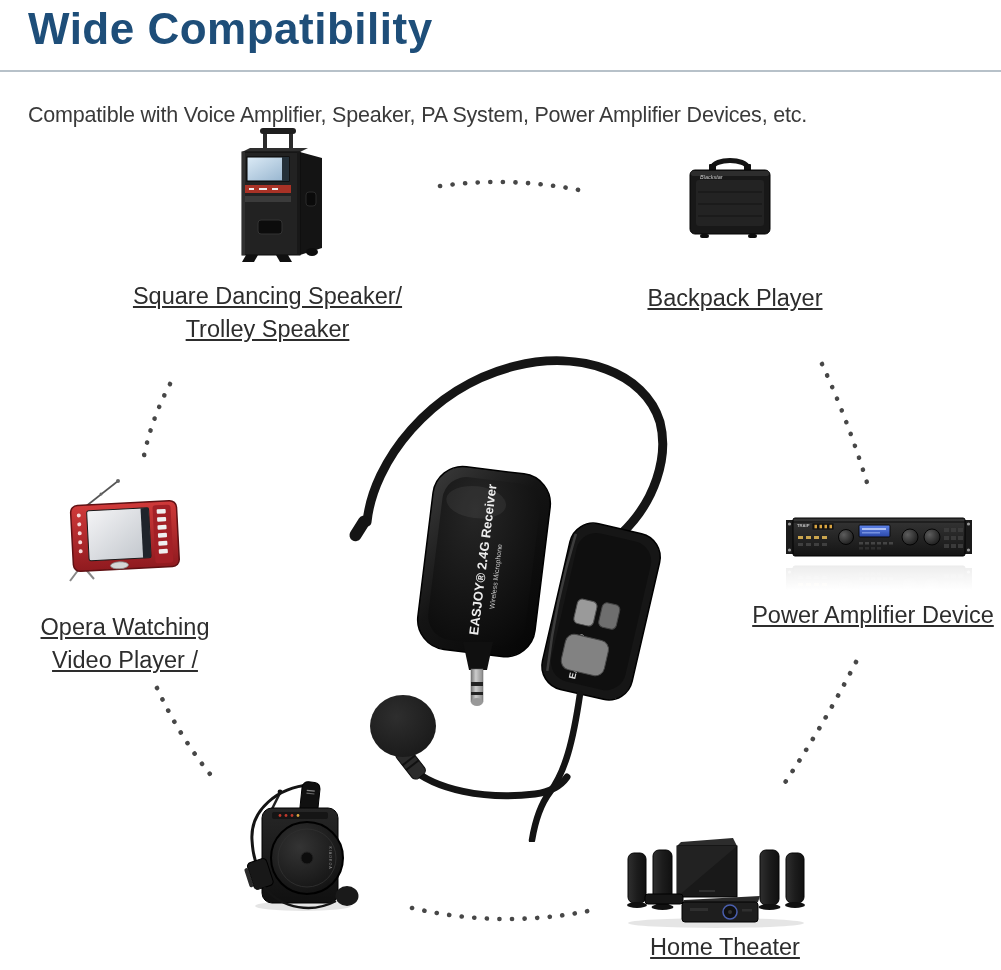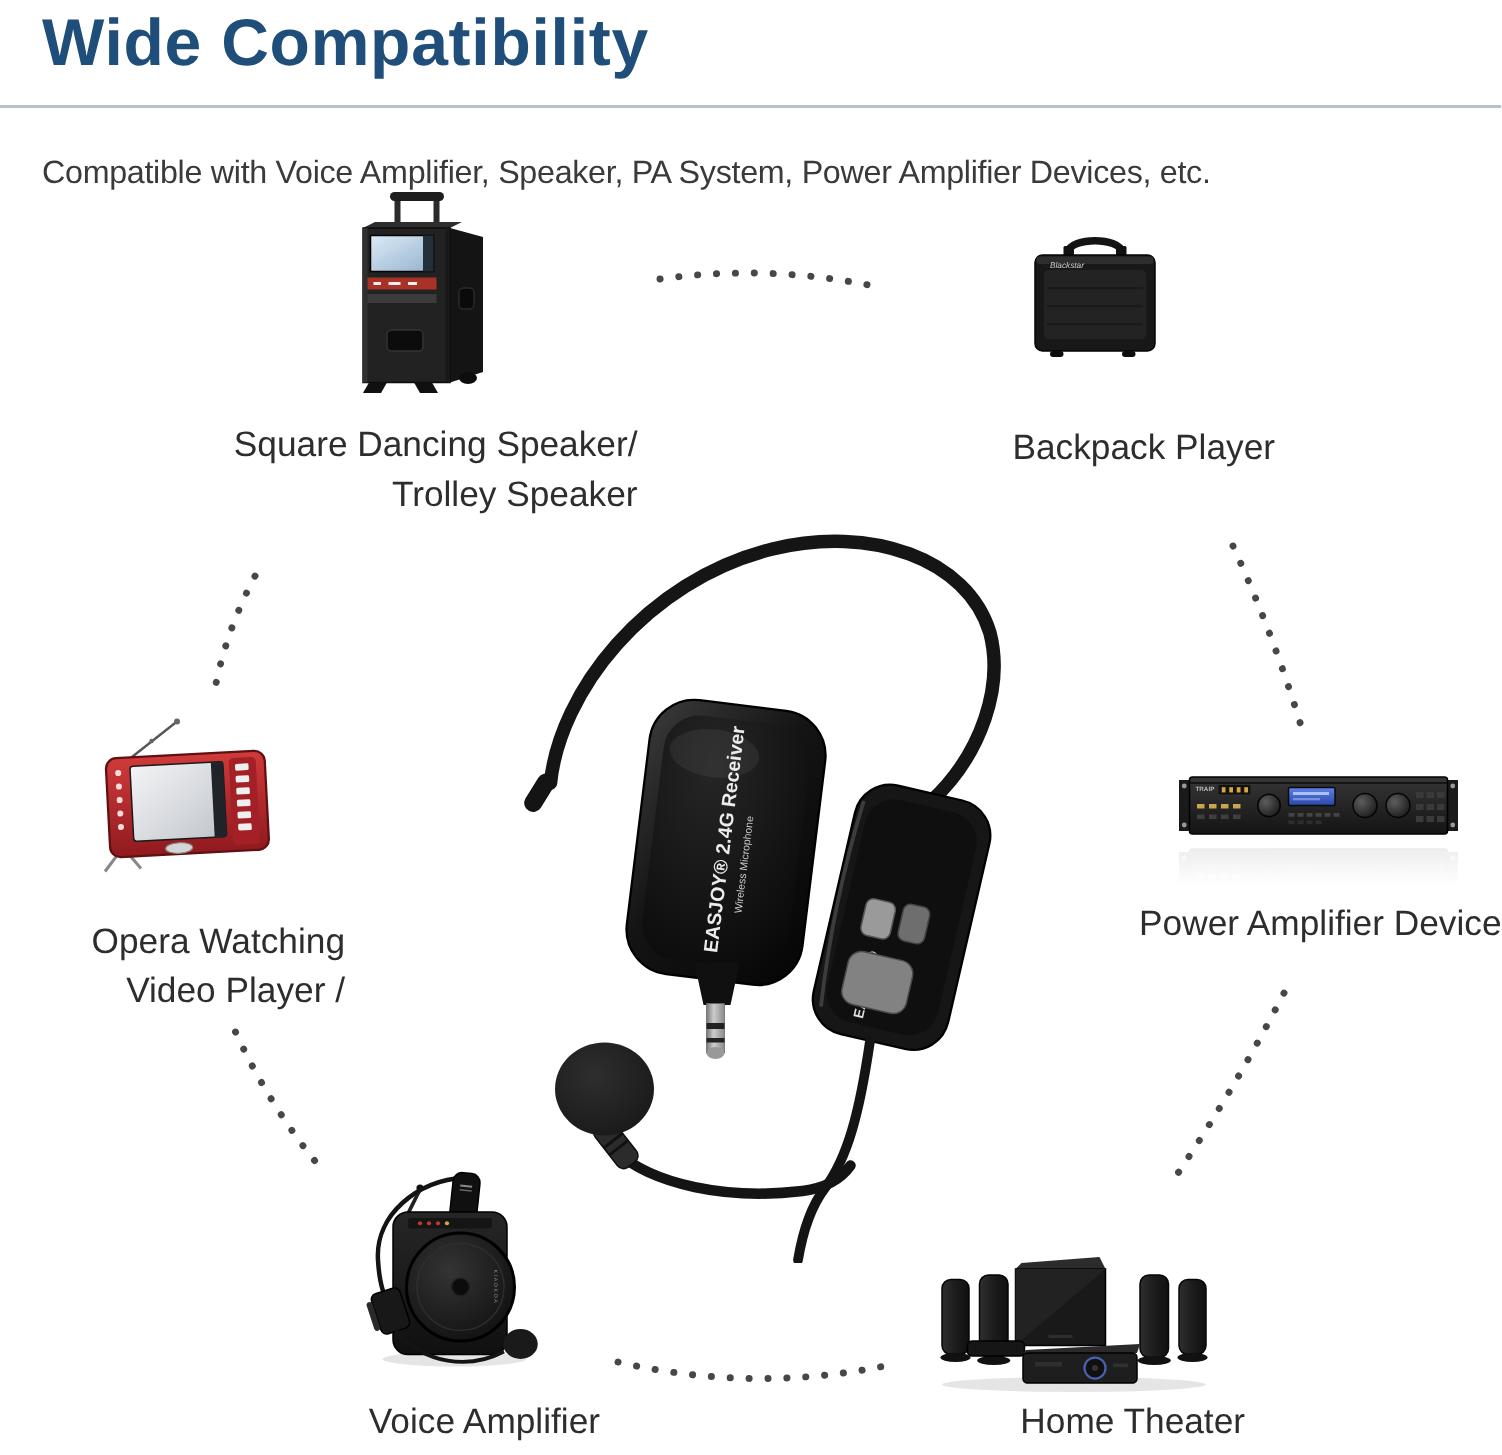--- a/index.html
+++ b/index.html
@@ -24,23 +24,24 @@
     background: #b7c1c9;
   }
   .subtitle {
     left: 28px; top: 84px; width: 960px;
     font-size: 21.5px; letter-spacing: -0.2px;
     color: #3a3a3a;
     margin-top: 19px;
   }
 
   .label {
-    text-align: right;
+    text-align: center;
     font-size: 23.5px; line-height: 33px;
     color: #2d2d2d;
+    text-decoration: underline;
   }
 
   svg { display: block; }
   .arc-layer { left:0; top:0; pointer-events: none; }
 </style>
 </head>
 <body>
 
 <div class="canvas">
 
@@ -268,21 +269,20 @@
       <circle cx="79" cy="93" r="6" fill="#0c0c0c" stroke="#222222"></circle>
       <text x="101" y="93" transform="rotate(90 101 93)" font-size="3.6" fill="#8a8a8a" letter-spacing="1" text-anchor="middle">KIAOKOA</text>
       <g transform="translate(32,108) rotate(-18)">
         <rect x="-10" y="-13" width="20" height="28" rx="4" fill="#181818" stroke="#000000"></rect>
         <rect x="-14" y="-9" width="4" height="20" rx="2" fill="#2a2a2a"></rect>
       </g>
       <path d="M 36 122 C 55 145 85 148 108 136" fill="none" stroke="#141414" stroke-width="2.5"></path>
       <ellipse cx="119" cy="131" rx="11.5" ry="10" fill="#1a1a1a"></ellipse>
     </svg>
   </div>
-  <div class="abs label" style="left:200px; top:931px; width:200px;">Voice Amplifier</div>
 
   <div class="abs" style="left:610px; top:830px;">
     <svg width="212" height="100" viewBox="0 0 212 100">
       <defs>
         <linearGradient id="twGrad" x1="0" y1="0" x2="1" y2="0">
           <stop offset="0" stop-color="#2f2f2f"></stop>
             <stop offset="0.5" stop-color="#1c1c1c"></stop>
             <stop offset="1" stop-color="#101010"></stop>
         </linearGradient>
       </defs>

